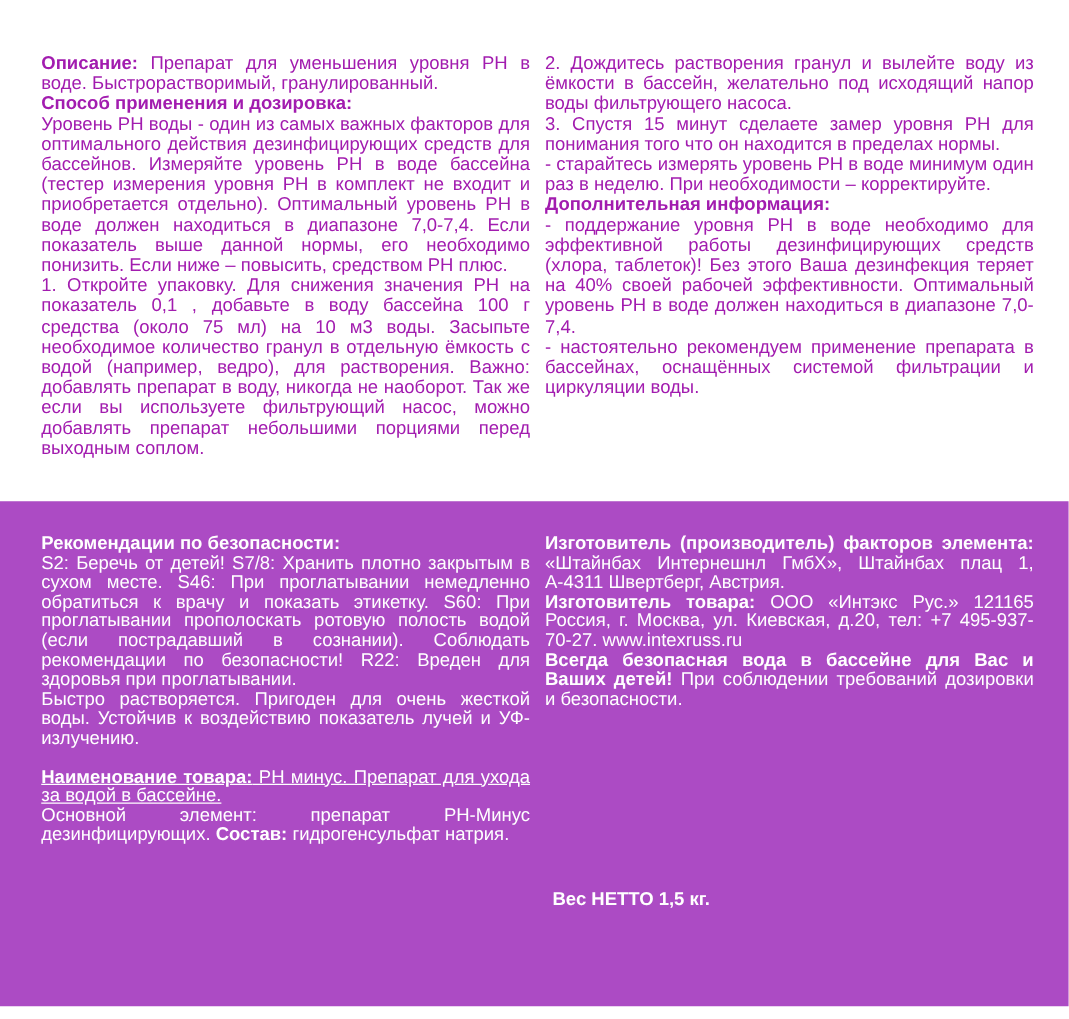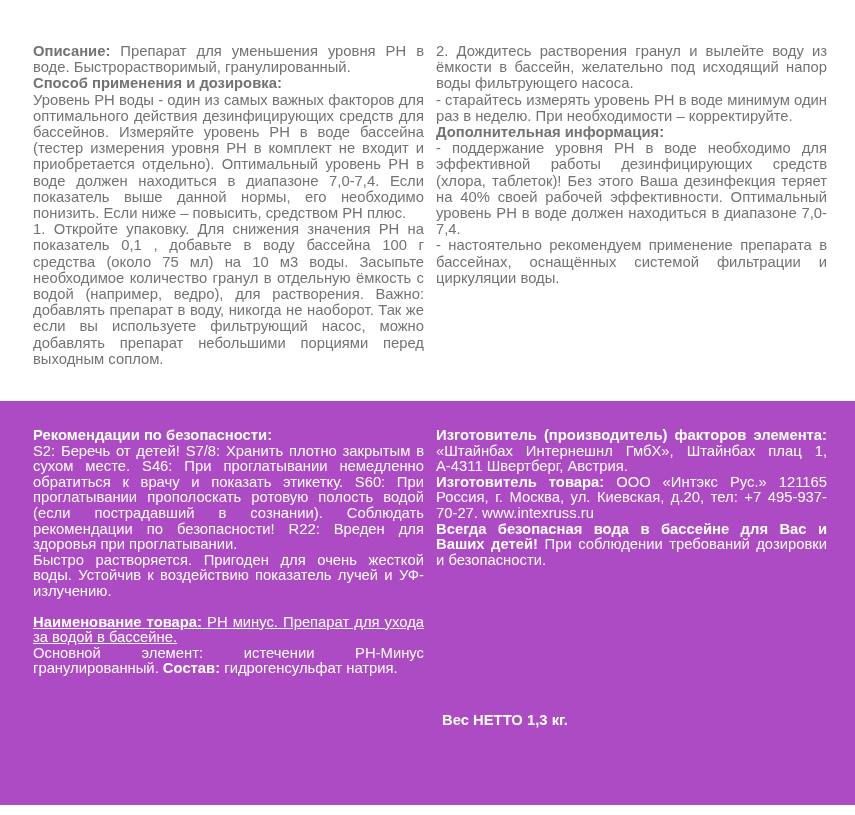--- a/index.html
+++ b/index.html
@@ -15,21 +15,21 @@
     overflow: hidden;
   }
   .top-section {
     position: absolute;
     top: 0; left: 0; right: 0;
     height: 320px;
     box-sizing: border-box;
     padding: 43px 28px 0 33px;
     display: flex;
     gap: 12px;
-    color: #737373;
+    color: #a21caf;
     font-size: 14.8px;
     line-height: 16.2px;
   }
   .panel-section {
     position: absolute;
     top: 401px; left: 0;
     width: 855px; height: 404px;
     box-sizing: border-box;
     background: #ac4bc4;
     padding: 27px 28px 0 33px;
@@ -60,38 +60,39 @@
 
   <section class="top-section">
     <div class="col">
         <p><b>Описание:</b><span> Препарат для уменьшения уровня PH в воде. Быстрорастворимый, гранулированный.</span></p>
         <p><b>Способ применения и дозировка:</b></p>
         <p><span>Уровень PH воды - один из самых важных факторов для оптимального действия дезинфицирующих средств для бассейнов. Измеряйте уровень PH в воде бассейна (тестер измерения уровня PH в комплект не входит и приобретается отдельно). Оптимальный уровень PH в воде должен находиться в диапазоне 7,0-7,4. Если показатель выше данной нормы, его необходимо понизить. Если ниже – повысить, средством PH плюс.</span></p>
         <p><span>1. Откройте упаковку. Для снижения значения PH на показатель 0,1 , добавьте в воду бассейна 100 г средства (около 75 мл) на 10 м3 воды. Засыпьте необходимое количество гранул в отдельную ёмкость с водой (например, ведро), для растворения. Важно: добавлять препарат в воду, никогда не наоборот. Так же если вы используете фильтрующий насос, можно добавлять препарат небольшими порциями перед выходным соплом.</span></p>
       </div>
     <div class="col">
         <p><span>2. Дождитесь растворения гранул и вылейте воду из ёмкости в бассейн, желательно под исходящий напор воды фильтрующего насоса.</span></p>
+        <p><span>3. Спустя 15 минут сделаете замер уровня PH для понимания того что он находится в пределах нормы.</span></p>
         <p><span>- старайтесь измерять уровень PH в воде минимум один раз в неделю. При необходимости – корректируйте.</span></p>
         <p><b>Дополнительная информация:</b></p>
         <p><span>- поддержание уровня PH в воде необходимо для эффективной работы дезинфицирующих средств (хлора, таблеток)! Без этого Ваша дезинфекция теряет на 40% своей рабочей эффективности. Оптимальный уровень PH в воде должен находиться в диапазоне 7,0-7,4.</span></p>
         <p><span>- настоятельно рекомендуем применение препарата в бассейнах, оснащённых системой фильтрации и циркуляции воды.</span></p>
       </div>
   </section>
 
   <section class="panel-section">
     <div class="col">
         <p><b>Рекомендации по безопасности:</b></p>
         <p><span>S2: Беречь от детей! S7/8: Хранить плотно закрытым в сухом месте. S46: При проглатывании немедленно обратиться к врачу и показать этикетку. S60: При проглатывании прополоскать ротовую полость водой (если пострадавший в сознании). Соблюдать рекомендации по безопасности! R22: Вреден для здоровья при проглатывании.</span></p>
         <p><span>Быстро растворяется. Пригоден для очень жесткой воды. Устойчив к воздействию показатель лучей и УФ-излучению.</span></p>
         <p class="space-before"><b>Наименование товара:</b><span> PH минус. Препарат для ухода за водой в бассейне.</span></p>
-        <p><span>Основной элемент: истечении PH-Минус гранулированный. </span><b>Состав:</b><span> гидрогенсульфат натрия.</span></p>
+        <p><span>Основной элемент: препарат PH-Минус дезинфицирующих. </span><b>Состав:</b><span> гидрогенсульфат натрия.</span></p>
       </div>
     <div class="col">
       <div>
           <p><b>Изготовитель (производитель) факторов элемента:</b><span> «Штайнбах Интернешнл ГмбХ», Штайнбах плац 1, А-4311 Швертберг, Австрия.</span></p>
           <p><b>Изготовитель товара:</b><span> ООО «Интэкс Рус.» 121165 Россия, г. Москва, ул. Киевская, д.20, тел: +7 495-937-70-27. www.intexruss.ru</span></p>
           <p><b>Всегда безопасная вода в бассейне для Вас и Ваших детей!</b><span> При соблюдении требований дозировки и безопасности.</span></p>
         </div>
-      <p class="net-weight">Вес НЕТТО 1,3 кг.</p>
+      <p class="net-weight">Вес НЕТТО 1,5 кг.</p>
     </div>
   </section>
 
 </div>
 
 </body></html>

